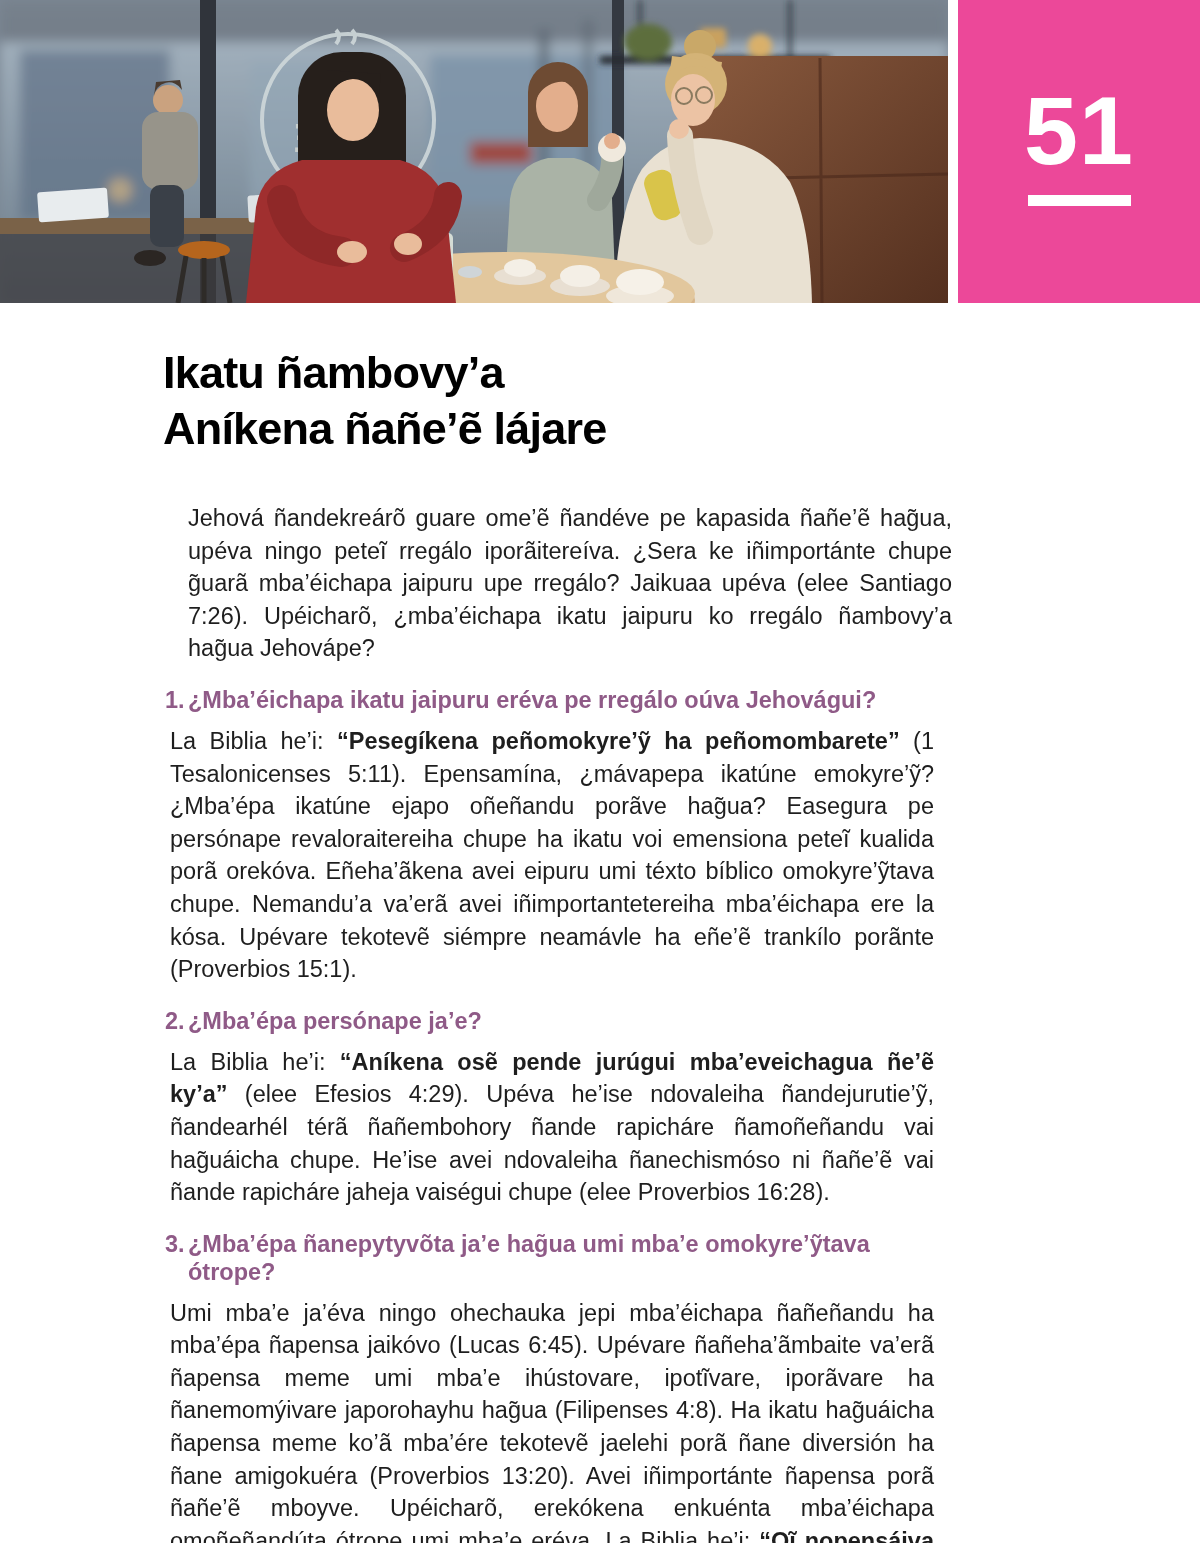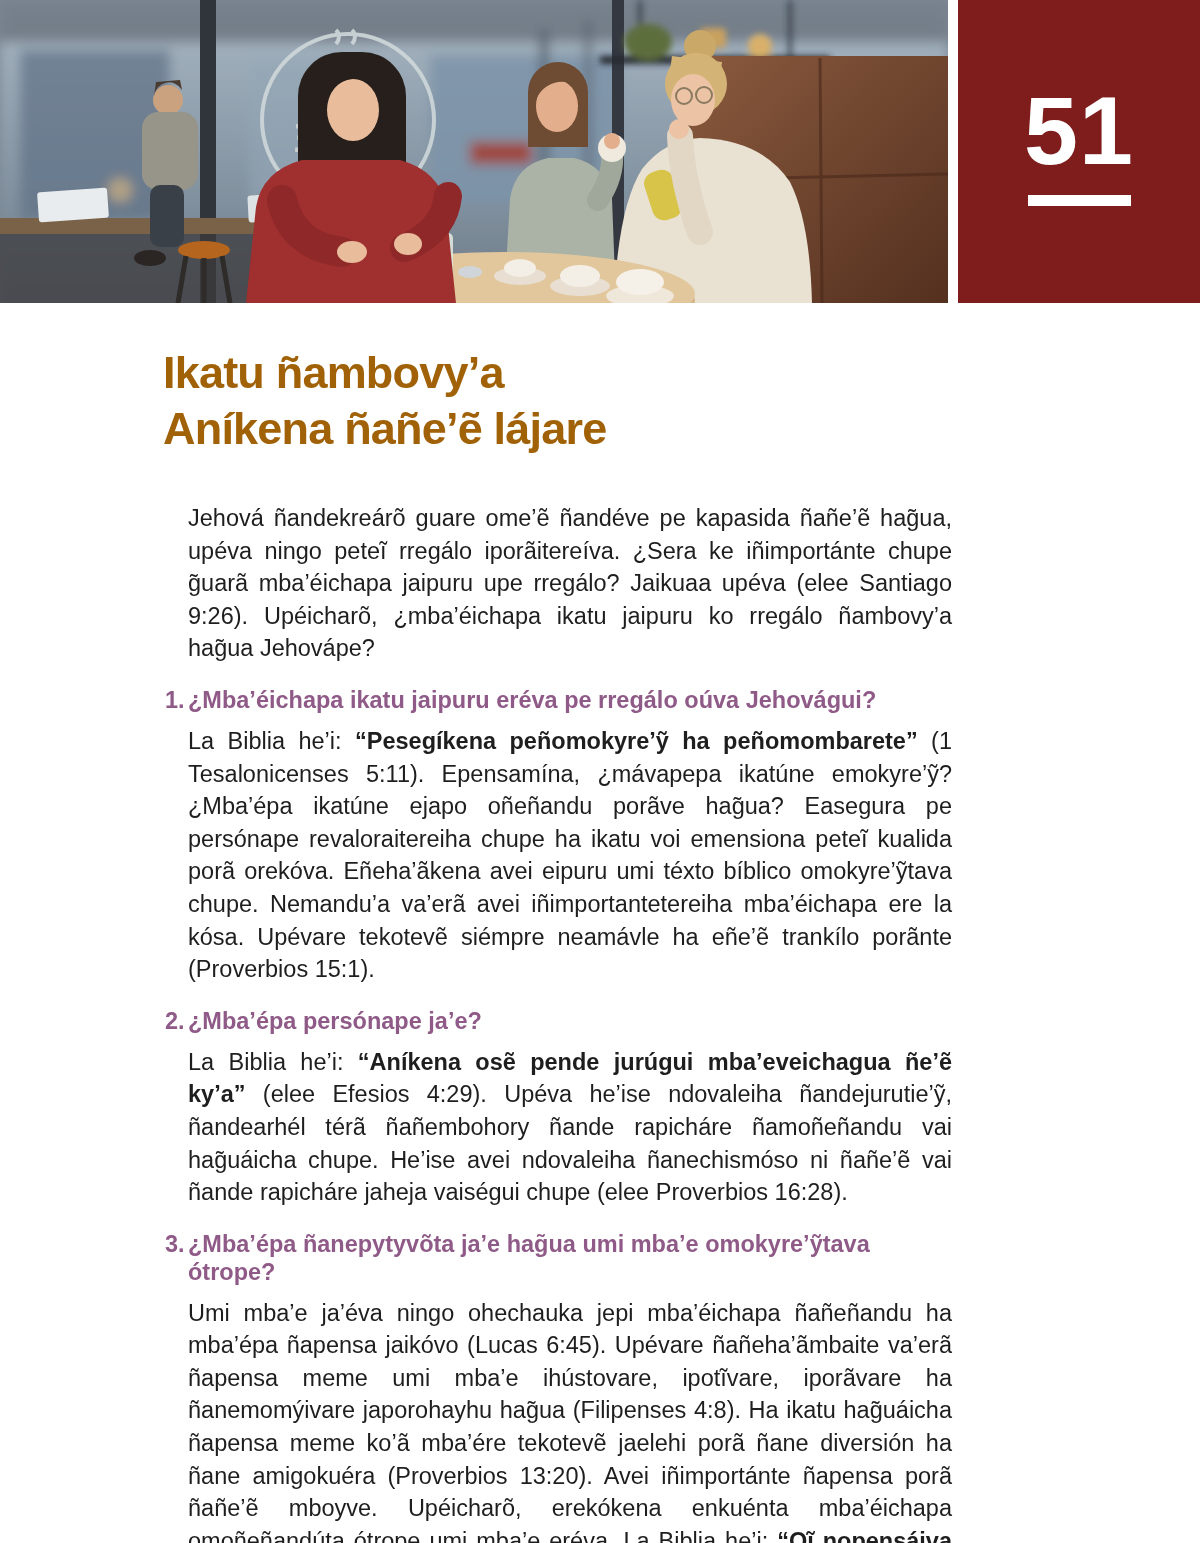--- a/index.html
+++ b/index.html
@@ -3,34 +3,34 @@
 <meta charset="utf-8">
 <style>
   html,body{margin:0;padding:0;background:#ffffff;}
   body{font-family:"Liberation Sans",sans-serif;-webkit-font-smoothing:antialiased;}
   .page{position:relative;width:1200px;height:1543px;background:#fff;overflow:hidden;}
 
   
   .hero{position:absolute;top:0;left:0;width:1200px;height:303px;}
   .photo{position:absolute;left:0;top:0;width:948px;height:303px;overflow:hidden;background:#7b8794;}
   .photo svg{display:block;}
-  .chapter-badge{position:absolute;left:958px;top:0;width:242px;height:303px;background:#7f1d1d;color:#fff;text-align:center;}
+  .chapter-badge{position:absolute;left:958px;top:0;width:242px;height:303px;background:#ec4899;color:#fff;text-align:center;}
   .chapter-num{margin-top:82px;font-size:97px;font-weight:700;line-height:1;letter-spacing:1px;}
   .chapter-rule{width:103px;height:11px;background:#ffffff;margin:16px auto 0 auto;}
 
   
   .content{position:absolute;left:165px;top:303px;width:792px;}
-  h1.title{margin:42px 0 0 -2px;font-size:45px;line-height:56px;font-weight:700;color:#a16207;letter-spacing:-0.8px;}
+  h1.title{margin:42px 0 0 -2px;font-size:45px;line-height:56px;font-weight:700;color:#000000;letter-spacing:-0.8px;}
   h1.title span{display:block;}
   .body{font-size:23.5px;line-height:32.6px;color:#1e1e1e;text-align:justify;}
   .intro{margin:45px 0 0 23px;width:764px;}
   .section{margin-top:21px;}
   .question{display:flex;margin:0;font-size:23.5px;line-height:28px;font-weight:700;color:#8f5a87;}
   .q-num{flex:0 0 23px;width:23px;}
-  .para{margin:11px 0 0 23px;width:764px;}
+  .para{margin:11px 0 0 5px;width:764px;}
   .bold{font-weight:700;}
 </style>
 </head>
 <body>
 
 <div class="page">
 
   <header class="hero">
     <div class="photo">
       <svg width="948" height="303" viewBox="0 0 948 303" preserveAspectRatio="none">
@@ -168,21 +168,21 @@
       <div class="chapter-rule"></div>
     </div>
   </header>
 
   <main class="content">
     <h1 class="title">
       <span>Ikatu ñambovy’a</span>
       <span>Aníkena ñañe’ẽ lájare</span>
     </h1>
 
-    <p class="intro body"><span>Jehová ñandekreárõ guare ome’ẽ ñandéve pe kapasida ñañe’ẽ hag̃ua, upéva ningo peteĩ rregálo iporãitereíva. ¿Sera ke iñimportánte chupe g̃uarã mba’éichapa jaipuru upe rregálo? Jaikuaa upéva (elee Santiago 9:26). Upéicharõ, ¿mba’éichapa ikatu jaipuru ko rregálo ñambovy’a hag̃ua Jehovápe?</span></p>
+    <p class="intro body"><span>Jehová ñandekreárõ guare ome’ẽ ñandéve pe kapasida ñañe’ẽ hag̃ua, upéva ningo peteĩ rregálo iporãitereíva. ¿Sera ke iñimportánte chupe g̃uarã mba’éichapa jaipuru upe rregálo? Jaikuaa upéva (elee Santiago 7:26). Upéicharõ, ¿mba’éichapa ikatu jaipuru ko rregálo ñambovy’a hag̃ua Jehovápe?</span></p>
 
     <section class="section">
       <h2 class="question">
         <span class="q-num">1.</span>
         <span>¿Mba’éichapa ikatu jaipuru eréva pe rregálo oúva Jehovágui?</span>
       </h2>
       <p class="para body"><span>La Biblia he’i: </span><span class="bold">“Pesegíkena peñomokyre’ỹ ha peñomombarete”</span><span> (1 Tesalonicenses 5:11). Epensamína, ¿mávapepa ikatúne emokyre’ỹ? ¿Mba’épa ikatúne ejapo oñeñandu porãve hag̃ua? Easegura pe persónape revaloraitereiha chupe ha ikatu voi emensiona peteĩ kualida porã orekóva. Eñeha’ãkena avei eipuru umi téxto bíblico omokyre’ỹtava chupe. Nemandu’a va’erã avei iñimportantetereiha mba’éichapa ere la kósa. Upévare tekotevẽ siémpre neamávle ha eñe’ẽ trankílo porãnte (Proverbios 15:1).</span></p>
     </section>
 
     <section class="section">

